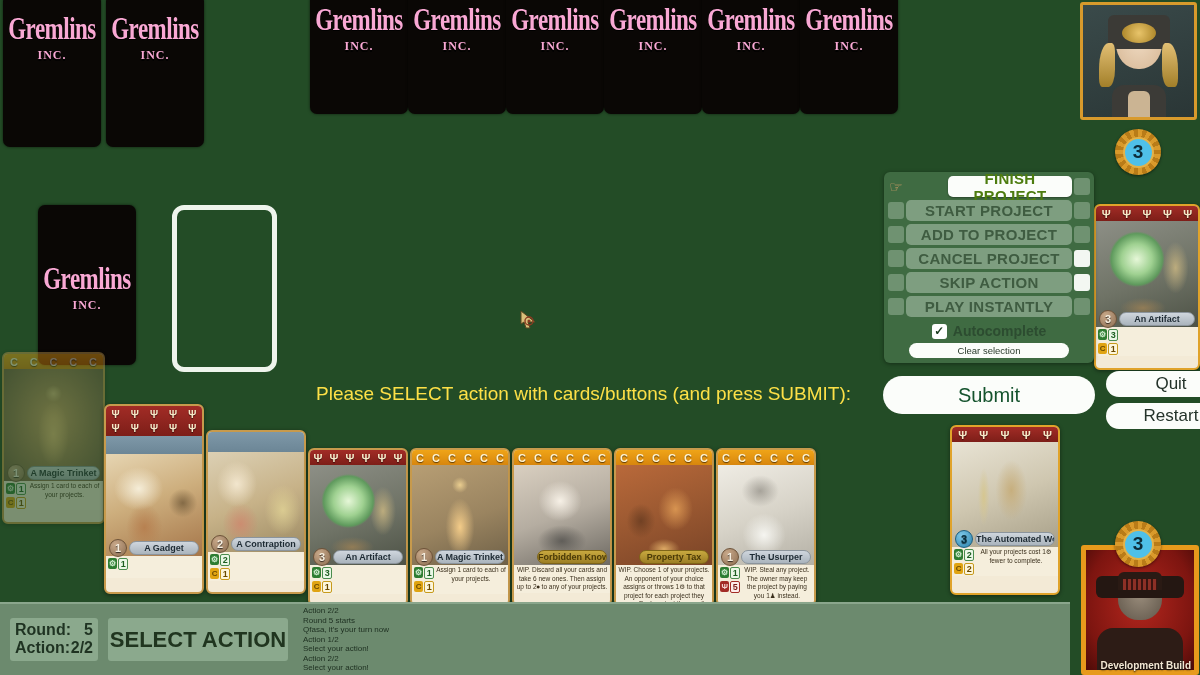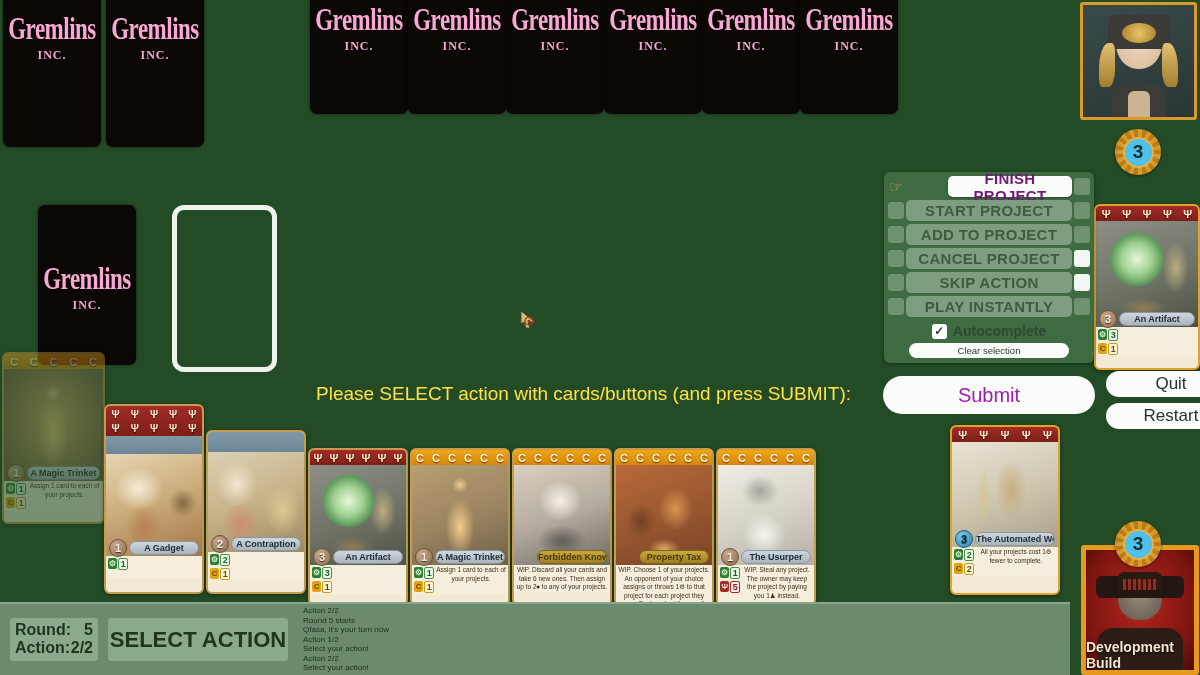--- a/index.html
+++ b/index.html
@@ -190,21 +190,21 @@
     color: #3f5c41;
     font-size: 15px;
     font-weight: bold;
     letter-spacing: .3px;
     display: flex; align-items: center; justify-content: center;
     border: none;
     font-family: "Liberation Sans", sans-serif;
   }
   .act-btn.active {
     background: #fbfdfa;
-    color: #701a75;
+    color: #4d7c0f;
     box-shadow: 0 1px 2px rgba(0,0,0,.35);
     margin-left: 44px;
   }
   .autorow {
     display:flex; align-items:center; justify-content:center;
     gap: 6px; height: 22px; margin-top: 2px;
   }
   .chk {
     width: 15px; height: 15px;
     background: #fff; border-radius: 3px;
@@ -227,21 +227,21 @@
   #prompt {
     position: absolute; left: 316px; top: 383px;
     color: #fde047;
     font-size: 19px;
   }
   #submit-btn {
     position: absolute; left: 883px; top: 376px;
     width: 212px; height: 38px;
     border-radius: 19px;
     background: #fbfdfa;
-    color: #a21caf;
+    color: #14532d;
     font-size: 20px;
     border: none;
     font-family: "Liberation Sans", sans-serif;
   }
   .side-btn {
     position: absolute;
     width: 130px; height: 26px;
     border-radius: 13px;
     background: #fbfdfa;
     color: #24332a;
@@ -270,22 +270,22 @@
   }
   .gear-badge .disc {
     width: 31px; height: 31px; border-radius: 50%;
     background: #4fc0e8;
     border: 2px solid #e2b24a;
     display:flex; align-items:center; justify-content:center;
     color: #0c2b38; font-size: 19px; font-weight: bold;
   }
   #devbuild {
     position: absolute; left: 1086px; bottom: 4px;
-    width: 110px; padding-right: 5px;
-    color: #f2e6d2; font-size: 14px; font-weight: bold;
+    width: 110px; text-align: right; padding-right: 5px;
+    color: #f2e6d2; font-size: 10px; font-weight: bold;
     text-shadow: 0 1px 2px #000;
   }
 
   
   #bottom-bar {
     position: absolute; left: 0; bottom: 0;
     width: 1070px; height: 73px;
     background: #6c8a6e;
     border-top: 2px solid #8aa68c;
   }

